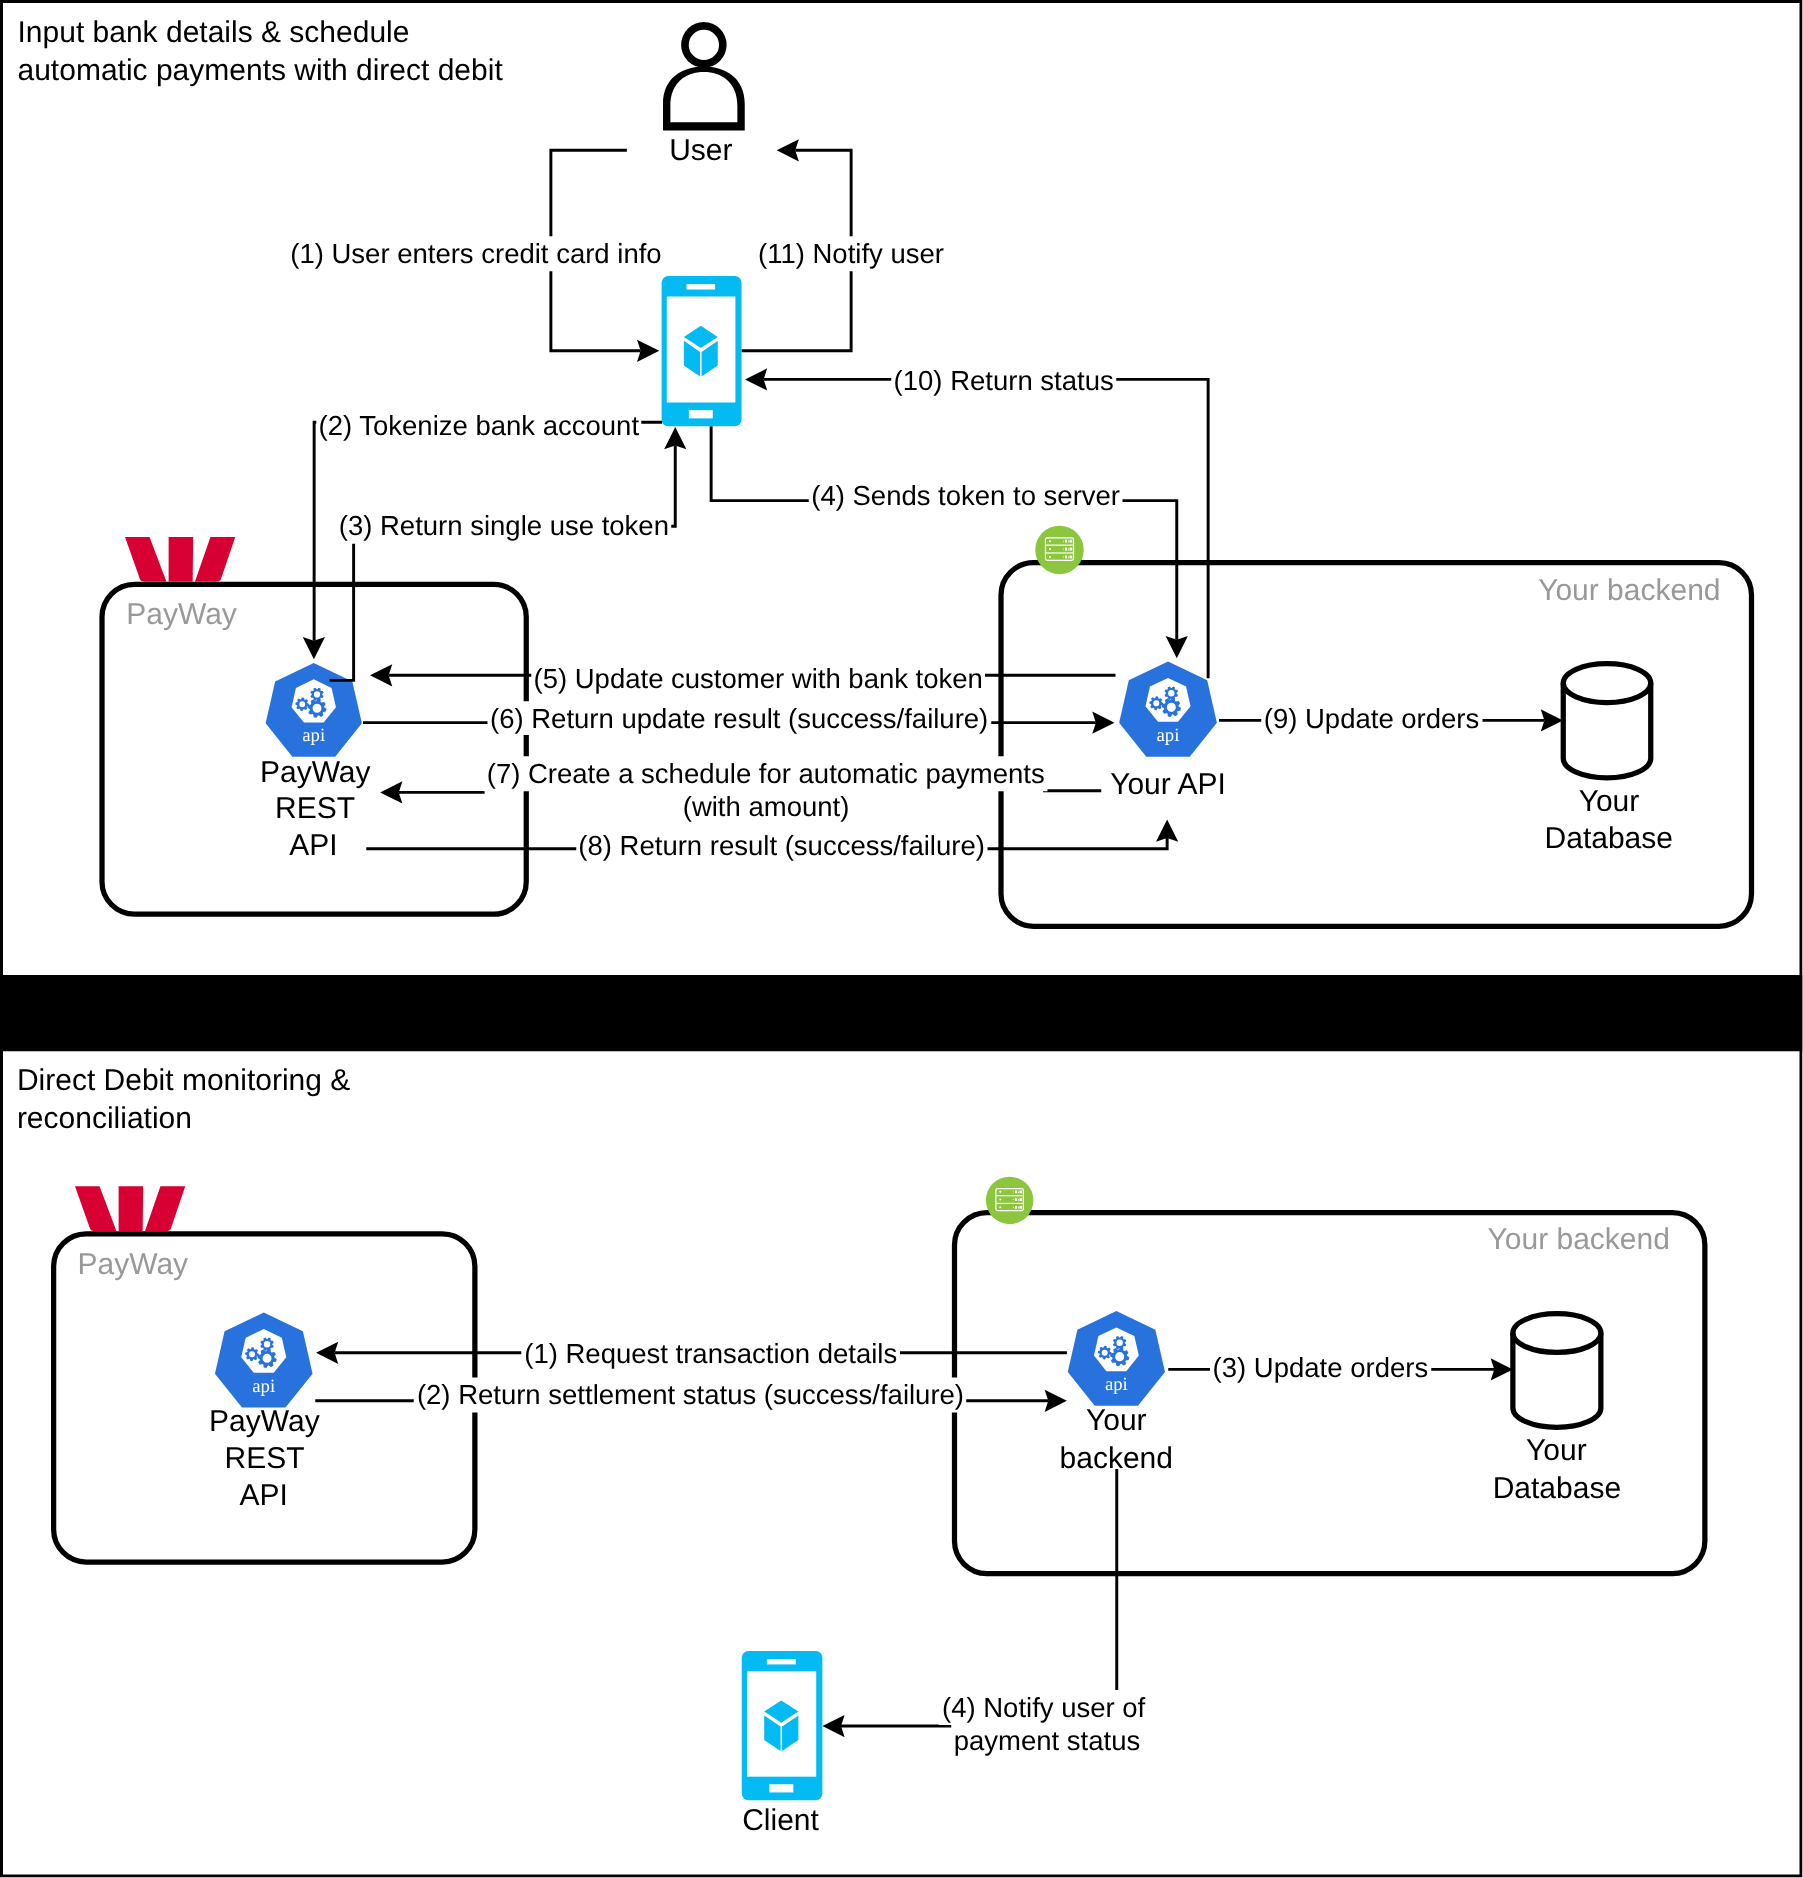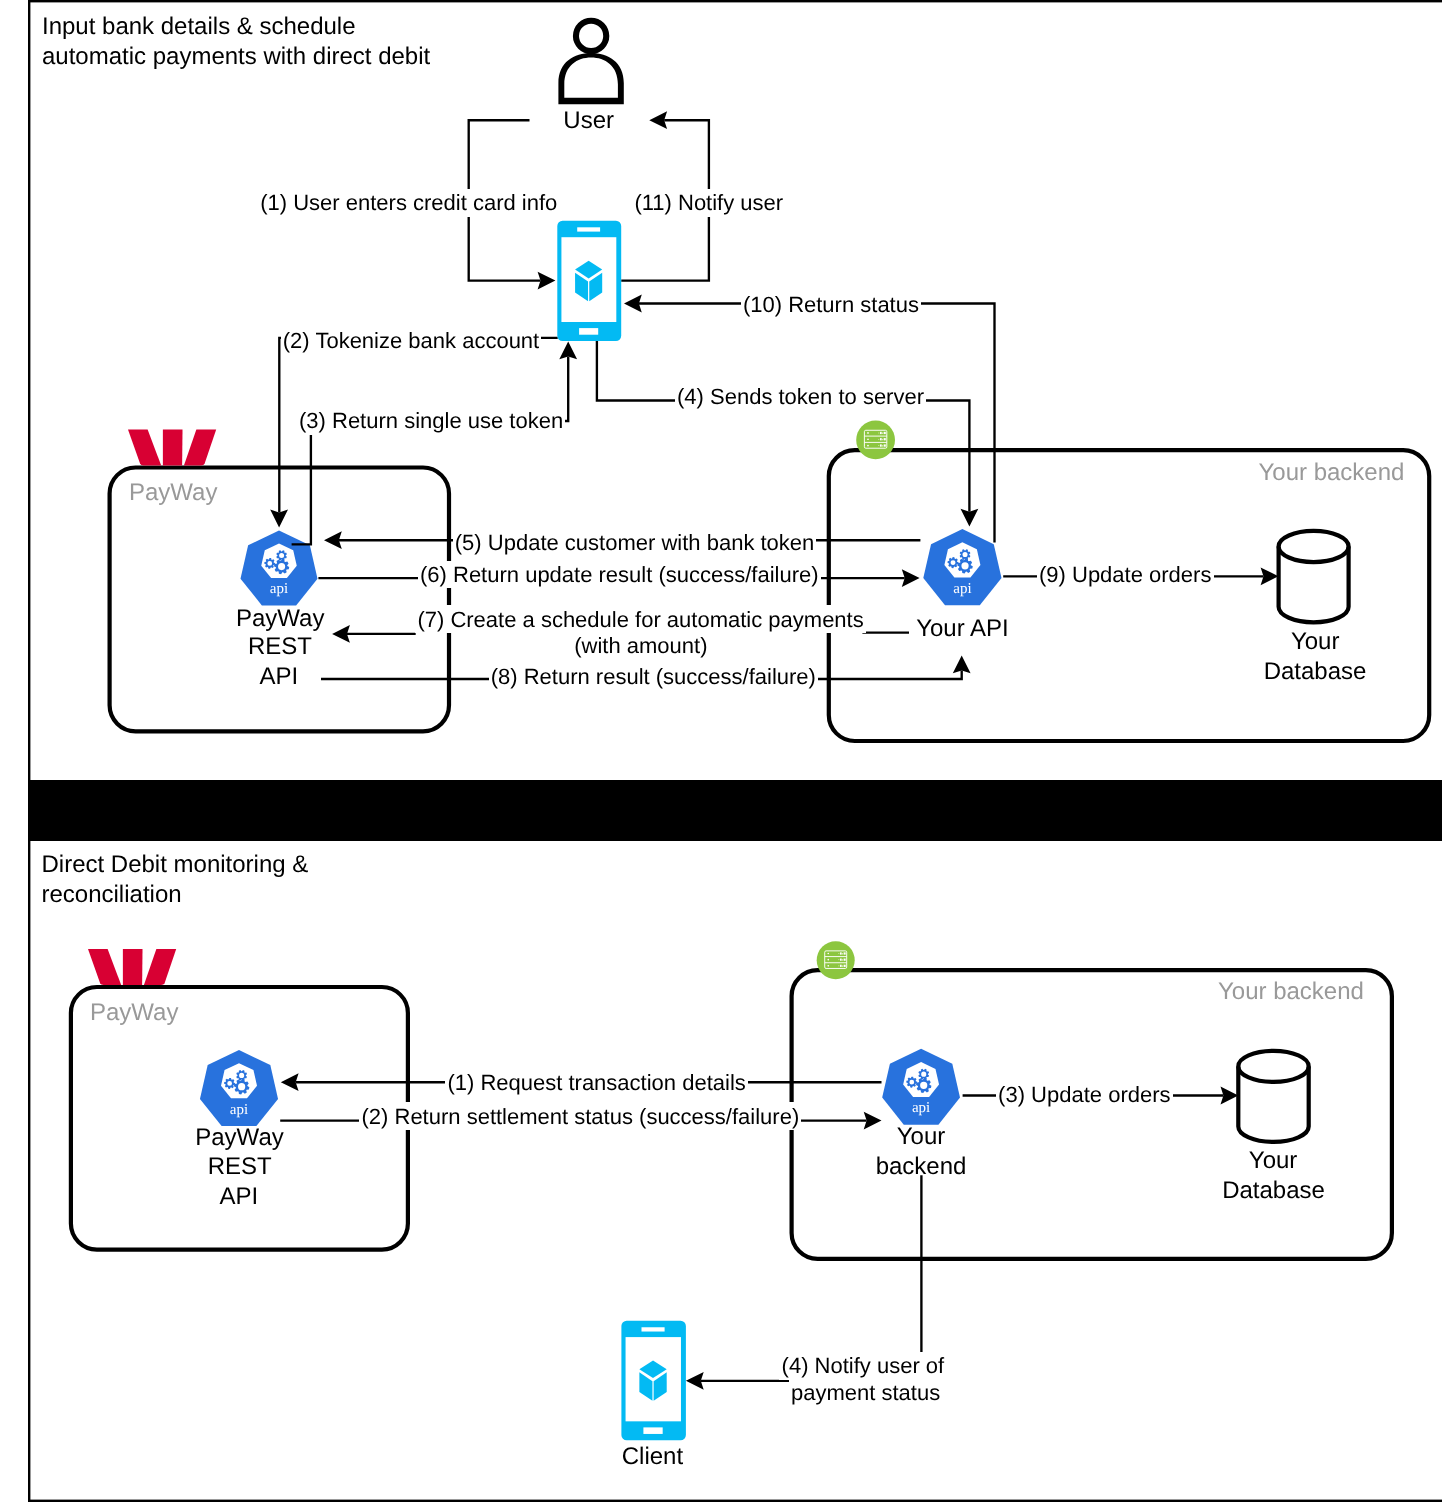--- a/index.html
+++ b/index.html
@@ -1,20 +1,20 @@
 <!DOCTYPE html>
 <html><head>
 <meta charset="utf-8">
 <title>PayWay direct debit integration diagram</title>
 <style>
   html,body{margin:0;padding:0;background:#fff;}
   body{width:1442px;height:1502px;overflow:hidden;
        font-family:"Liberation Sans",sans-serif;
        -webkit-font-smoothing:antialiased;text-rendering:geometricPrecision;}
-  #page{position:relative;width:1277px;height:1502px;padding-left:28px;}
+  #page{position:relative;width:1277px;height:1502px;}
   svg{display:block;shape-rendering:geometricPrecision;}
   text{font-family:"Liberation Sans",sans-serif;fill:#000;}
   .lbl{font-size:22px;}
   .ttl{font-size:24px;}
   .node{font-size:24px;}
   .grp{font-size:24px;fill:#999999;}
   .apitxt{font-family:"Liberation Serif",serif;font-size:15px;fill:#ffffff;}
 </style>
 </head>
 <body>

